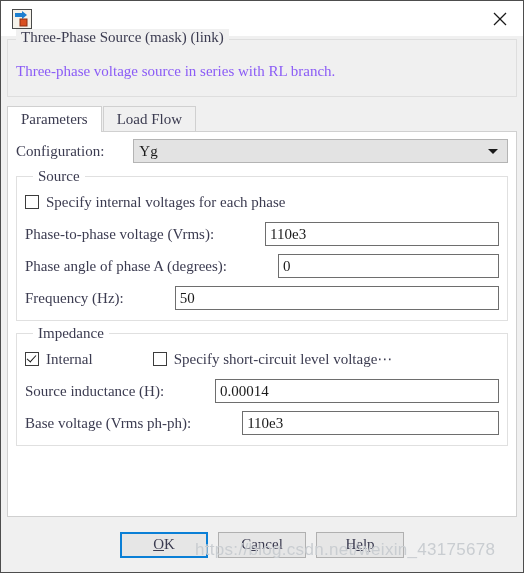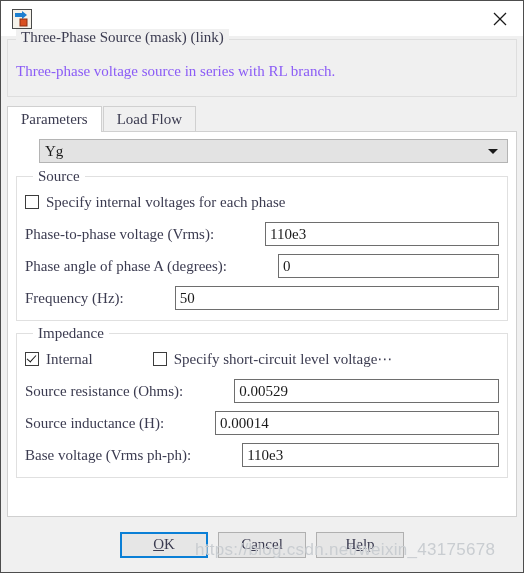--- a/index.html
+++ b/index.html
@@ -334,20 +334,21 @@
   </div>
 
   <div id="tabstrip">
     <div class="tab active">Parameters</div>
     <div class="tab inactive">Load Flow</div>
   </div>
 
   <div id="tabpage">
 
     <div id="config-row">
+      <div id="config-label">Configuration:</div>
       <div id="config-select">
         <span id="config-value">Yg</span>
         <span id="config-arrow"></span>
       </div>
     </div>
 
     <div class="group">
       <div class="group-legend">Source</div>
 
       <div class="check-row">
@@ -380,24 +381,20 @@
         <div class="cbwrap">
           <span class="cbox checked"></span>
           <span class="cblabel">Internal</span>
         </div>
         <div class="cbwrap" id="impedance-check2">
           <span class="cbox"></span>
           <span class="cblabel">Specify short-circuit level voltage⋯</span>
         </div>
       </div>
 
-      <div class="field-row">
-        <span class="field-label">Source resistance (Ohms):</span>
-        <input class="field-input" type="text" value="0.00529" style="">
-      </div>
 
       <div class="field-row">
         <span class="field-label">Source inductance (H):</span>
         <input class="field-input" type="text" value="0.00014" style="">
       </div>
 
       <div class="field-row">
         <span class="field-label">Base voltage (Vrms ph-ph):</span>
         <input class="field-input" type="text" value="110e3" style="">
       </div>

